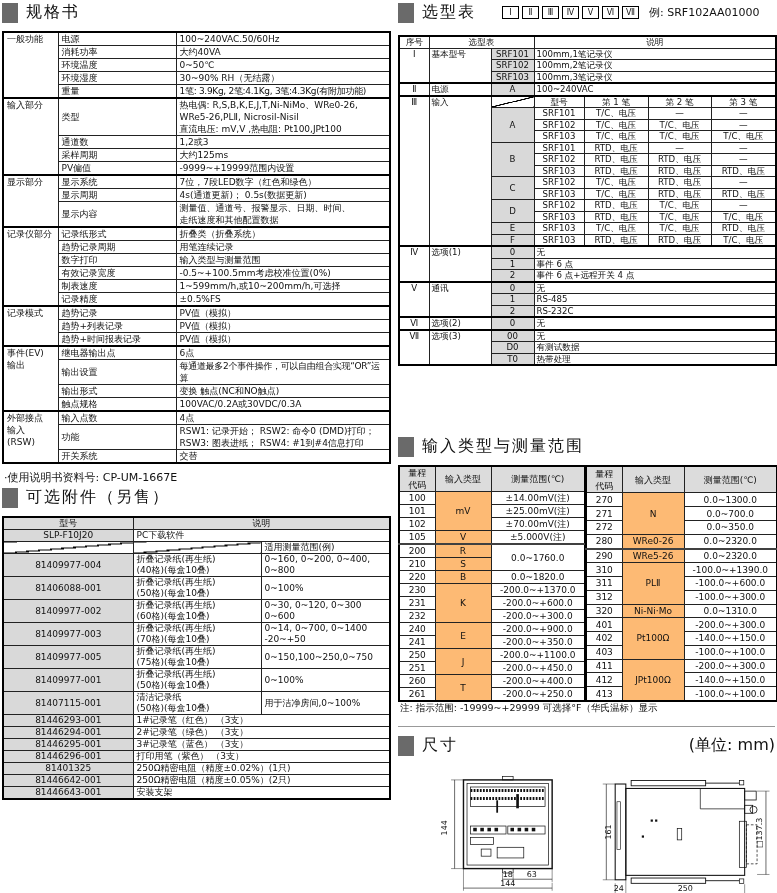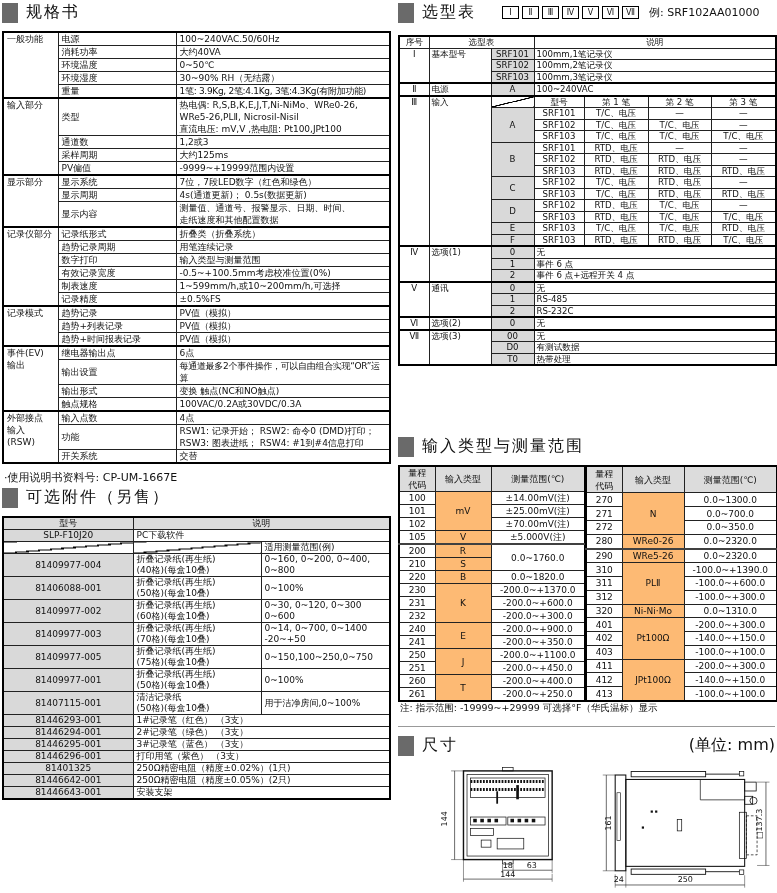--- a/index.html
+++ b/index.html
@@ -45,21 +45,21 @@
   .example{font-size:11px;margin-left:10px;white-space:nowrap;}
 
   #rngTitle{margin-top:70px;}
   .rngwrap{display:flex;}
   .rngwrap table{width:auto;}
   #rngL,#rngR{flex:0 0 auto;}
   #rngL td,#rngR td{font-size:9px;text-align:center;line-height:12px;}
   #rngR{margin-left:-1px;}
   .rnote{margin:0 0 0 2px;font-size:9.5px;line-height:12px;}
   .hr{border-top:1px solid #999;margin-top:12px;}
-  #dimTitle{margin-top:8px;margin-bottom:4px;}
+  #dimTitle{margin-top:8px;margin-bottom:13px;}
   .unit{margin-left:auto;font-size:16px;}
   .dims{display:flex;align-items:flex-start;}
   .dims svg{display:block;}
   #frontView{margin-left:30px;}
   #sideView{margin-left:18px;}
   svg text{font-size:9px;fill:#111;font-family:"DejaVu Sans",sans-serif;}
 </style>
 </head>
 <body>
 

